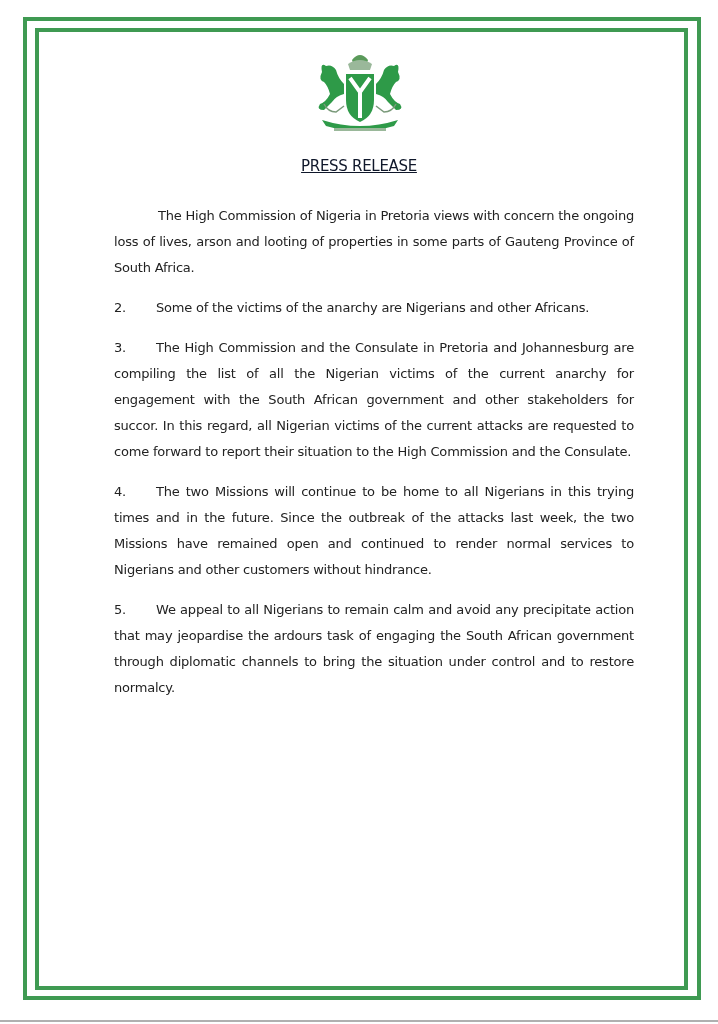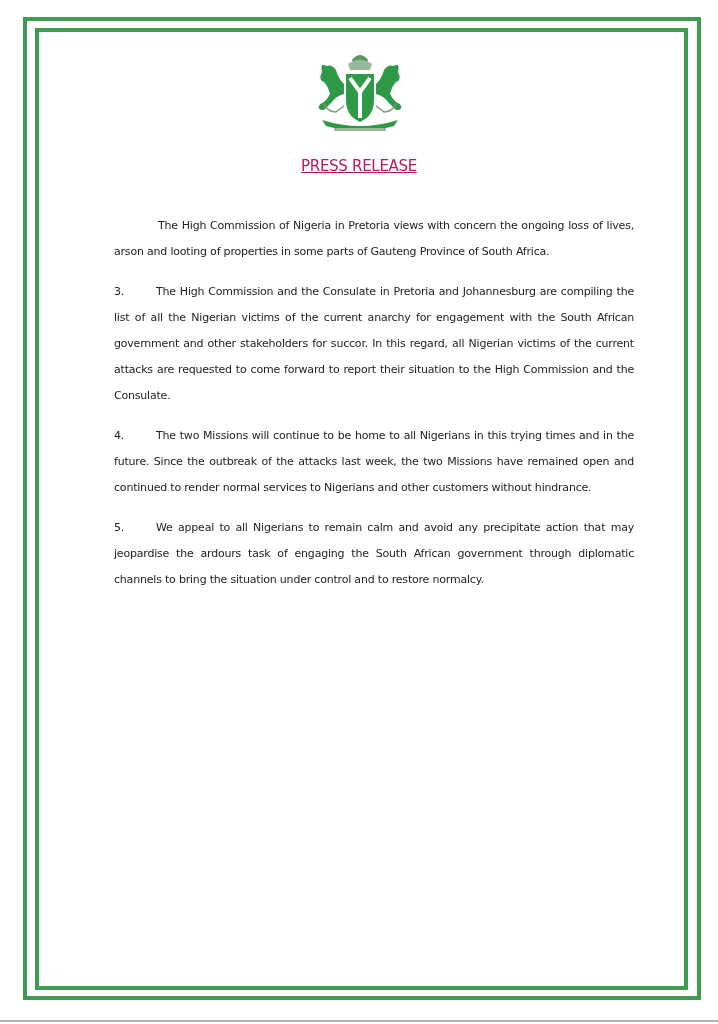--- a/index.html
+++ b/index.html
@@ -1,22 +1,22 @@
 <!DOCTYPE html>
 <html><head>
 <meta charset="utf-8">
 <style>
   html, body { margin:0; padding:0; background:#fff; }
   body { width:718px; height:1024px; position:relative; overflow:hidden; font-family:"DejaVu Sans", sans-serif; color:#222; }
   .border-outer { position:absolute; left:23px; top:17px; width:670px; height:975px; border:4px solid #3f9a52; box-sizing:content-box; }
   .border-inner { position:absolute; left:35px; top:28px; width:645px; height:954px; border:4px solid #3f9a52; }
   .bottom-line { position:absolute; left:0; top:1020px; width:718px; height:2px; background:#b0b0b0; }
   .crest { position:absolute; left:308px; top:50px; width:104px; height:86px; }
-  .title { position:absolute; left:0; width:718px; top:157px; text-align:center; font-size:15px; font-weight:normal; text-decoration:underline; letter-spacing:-0.3px; color:#be185d; }
-  .body { position:absolute; left:114px; width:520px; top:213px; font-size:11px; line-height:26px; letter-spacing:-0.2px; }
+  .title { position:absolute; left:0; width:718px; top:157px; text-align:center; font-size:15px; font-weight:normal; text-decoration:underline; letter-spacing:-0.3px; color:#0f172a; }
+  .body { position:absolute; left:114px; width:520px; top:203px; font-size:13px; line-height:26px; letter-spacing:-0.2px; }
   .para { margin:0 0 14px 0; text-align:justify; text-align-last:left; }
   .indent { display:inline-block; width:44px; }
   .num { display:inline-block; width:42px; }
 </style>
 </head>
 <body>
 
 <div class="border-outer"></div>
 <div class="border-inner"></div>
 <div class="bottom-line"></div>
@@ -36,16 +36,17 @@
   <path d="M88 54 Q84 62 76 62 L68 56" stroke="#7a9a7a" stroke-width="1.5" fill="none"></path>
 
   <path d="M14 70 Q52 82 90 70 L86 76 Q52 86 18 76 Z" fill="#2e9a48"></path>
   <rect x="26" y="78" width="52" height="3" fill="#9ab89a"></rect>
 </svg>
 
 <div class="title">PRESS RELEASE</div>
 
 <div class="body">
   <p class="para p1"><span class="indent"></span><span>The High Commission of Nigeria in Pretoria views with concern the ongoing loss of lives, arson and looting of properties in some parts of Gauteng Province of South Africa.</span></p>
+  <p class="para"><span class="num">2.</span><span>Some of the victims of the anarchy are Nigerians and other Africans.</span></p>
   <p class="para"><span class="num">3.</span><span>The High Commission and the Consulate in Pretoria and Johannesburg are compiling the list of all the Nigerian victims of the current anarchy for engagement with the South African government and other stakeholders for succor. In this regard, all Nigerian victims of the current attacks are requested to come forward to report their situation to the High Commission and the Consulate.</span></p>
   <p class="para"><span class="num">4.</span><span>The two Missions will continue to be home to all Nigerians in this trying times and in the future. Since the outbreak of the attacks last week, the two Missions have remained open and continued to render normal services to Nigerians and other customers without hindrance.</span></p>
   <p class="para"><span class="num">5.</span><span>We appeal to all Nigerians to remain calm and avoid any precipitate action that may jeopardise the ardours task of engaging the South African government through diplomatic channels to bring the situation under control and to restore normalcy.</span></p>
 </div>
 
 </body></html>

